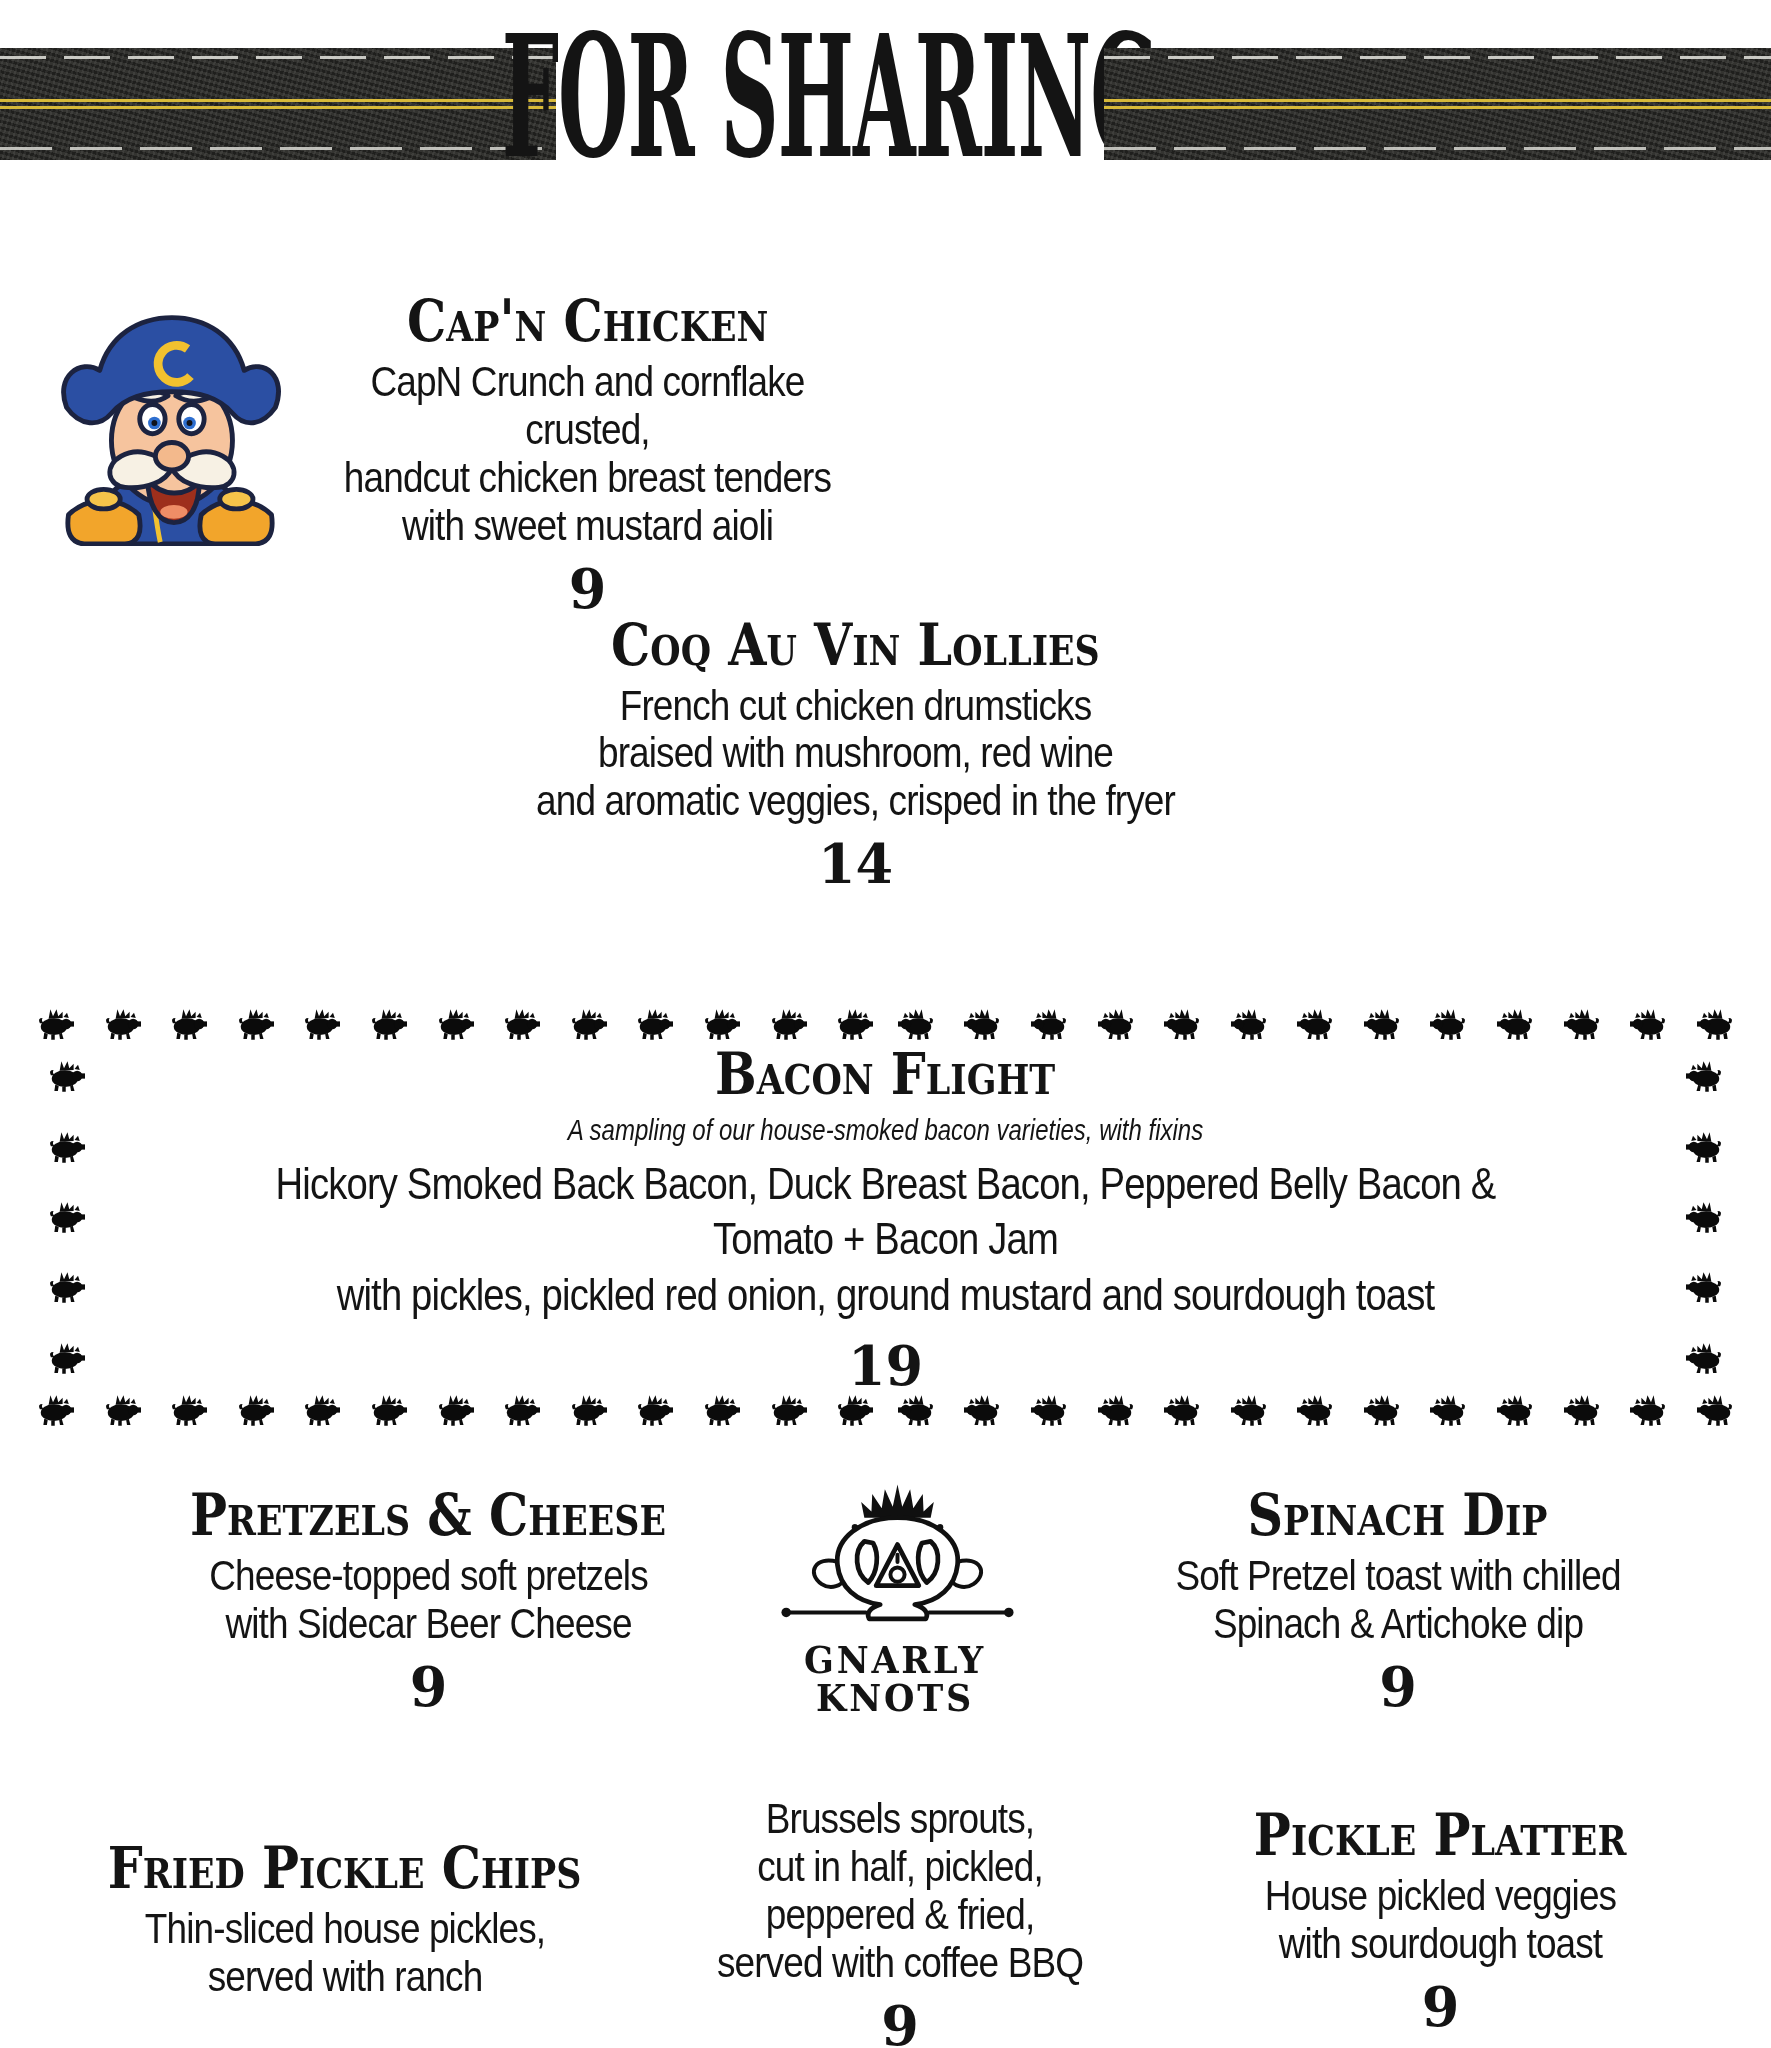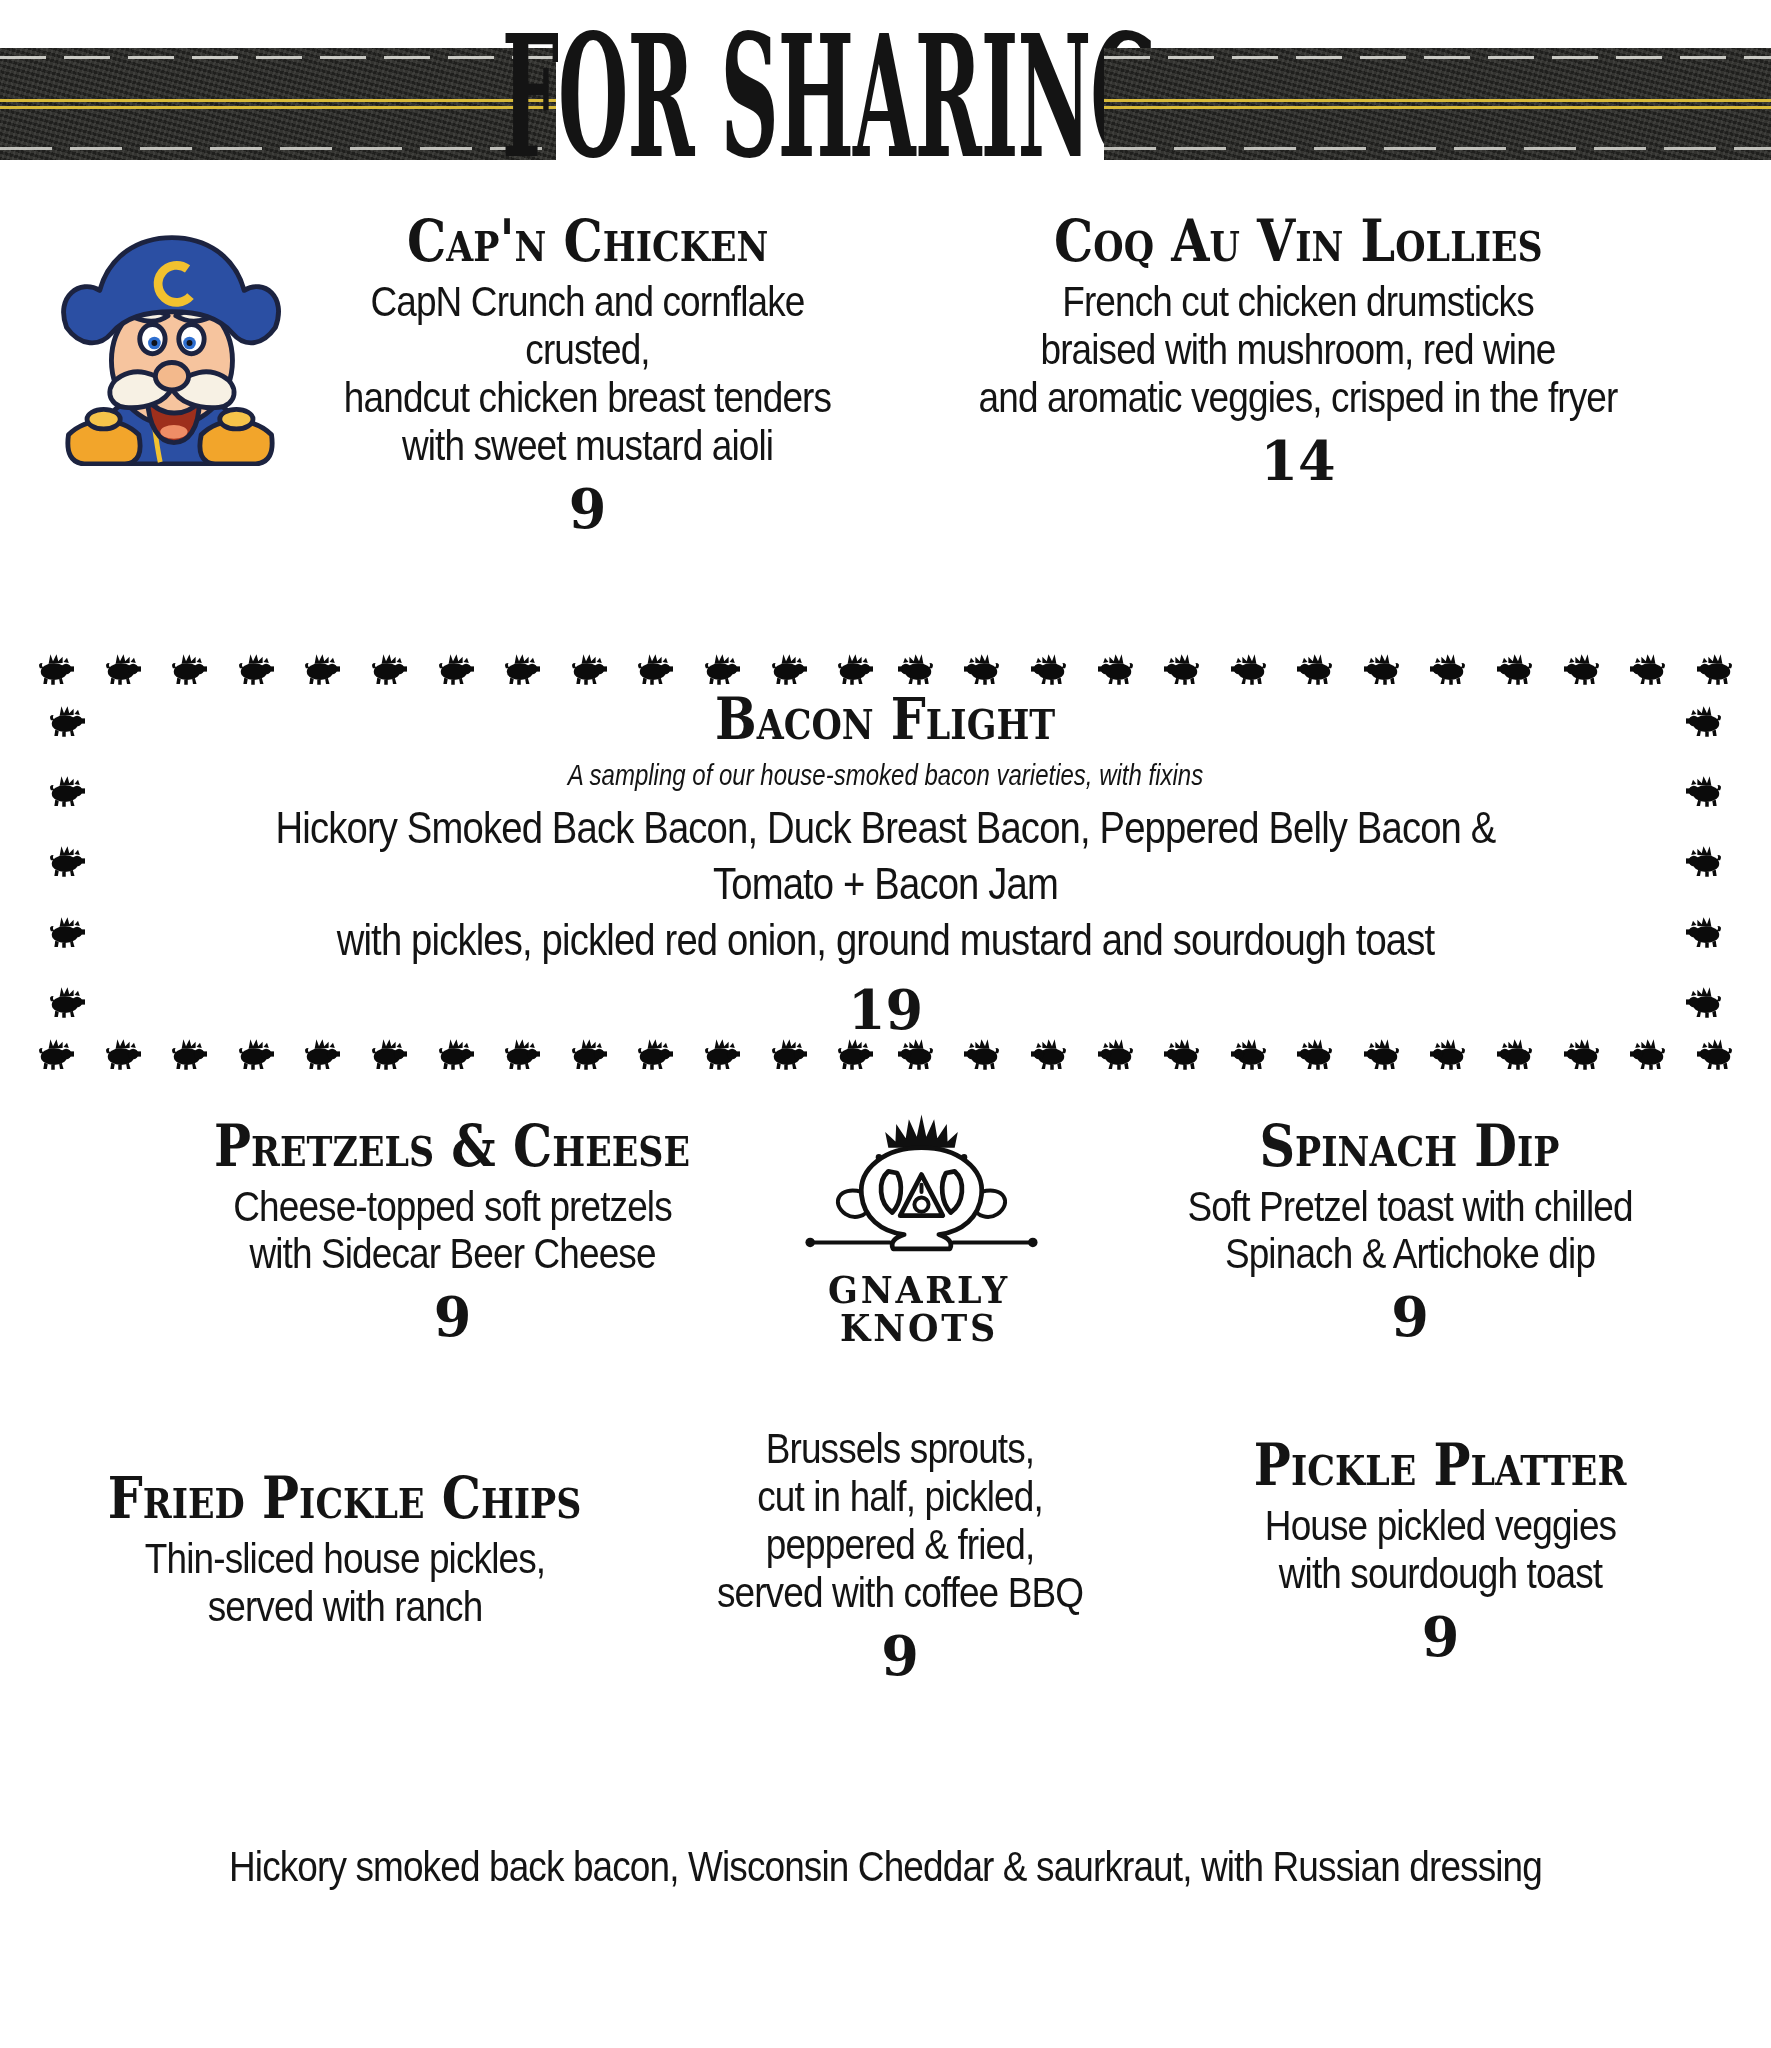--- a/index.html
+++ b/index.html
@@ -36,42 +36,42 @@
 
   
   .item{text-align:center;}
   .title-line{text-align:center;line-height:1;}
   .title{display:inline-block;white-space:nowrap;transform:scaleX(.85);
     font-family:"DejaVu Serif",serif;font-weight:700;font-variant:small-caps;font-size:58px;line-height:1;}
   .desc{margin-top:8px;font-size:42px;letter-spacing:-1px;line-height:1.14;transform:scaleX(.88);}
   .price{font-family:"DejaVu Serif",serif;font-weight:700;font-size:54px;line-height:1;margin-top:12px;text-align:center;}
 
   
-  .row1{display:flex;margin-top:40px;}
+  .row1{display:flex;margin-top:120px;flex-direction:column;}
   .col-capn{width:885px;display:flex;padding-left:52px;}
   .mascot-box{width:238px;flex:none;padding-top:10px;}
   .col-capn .item{flex:1;}
   .col-coq{flex:1;padding-right:60px;}
 
   
   .pig-frame{margin:116px 28px 0;}
   .pig-row{display:flex;justify-content:space-between;padding:0 4px;}
   .pig-mid{display:flex;align-items:stretch;}
   .pig-col{display:flex;flex-direction:column;justify-content:space-around;align-items:center;width:72px;flex:none;}
   .bf-content{flex:1;text-align:center;padding-top:4px;}
   .pig{width:42px;height:34px;color:#0b0b0b;}
   .pig svg{width:100%;height:100%;display:block;fill:currentColor;}
   .pig-row .pig:nth-child(n+14) svg{transform:scaleX(-1);}
   .pig-col.right .pig svg{transform:scaleX(-1);}
   .bf-sub{margin-top:10px;font-style:italic;font-size:30px;line-height:1.15;transform:scaleX(.8);}
   .bf-desc{margin-top:8px;font-size:45px;letter-spacing:-1px;line-height:1.24;transform:scaleX(.85);}
   .bf-price{margin-top:16px;}
 
   
-  .row3{display:grid;grid-template-columns:765px 260px 1fr;align-items:center;margin-top:42px;padding-left:24px;}
+  .row3{display:grid;grid-template-columns:765px 260px 1fr;align-items:center;margin-top:56px;}
   .cell-pretzels{padding-left:92px;}
   .crest-box{text-align:center;text-decoration:underline;}
   .crest-svg{width:265px;height:150px;display:block;margin:0 auto;}
   .brand{display:inline-block;transform:scaleX(.92);margin-top:8px;
     font-family:"DejaVu Serif",serif;font-weight:700;font-size:38px;letter-spacing:3px;line-height:1;}
 
   
   .row4{display:grid;grid-template-columns:690px 420px 1fr;align-items:center;margin-top:70px;}
 
   

